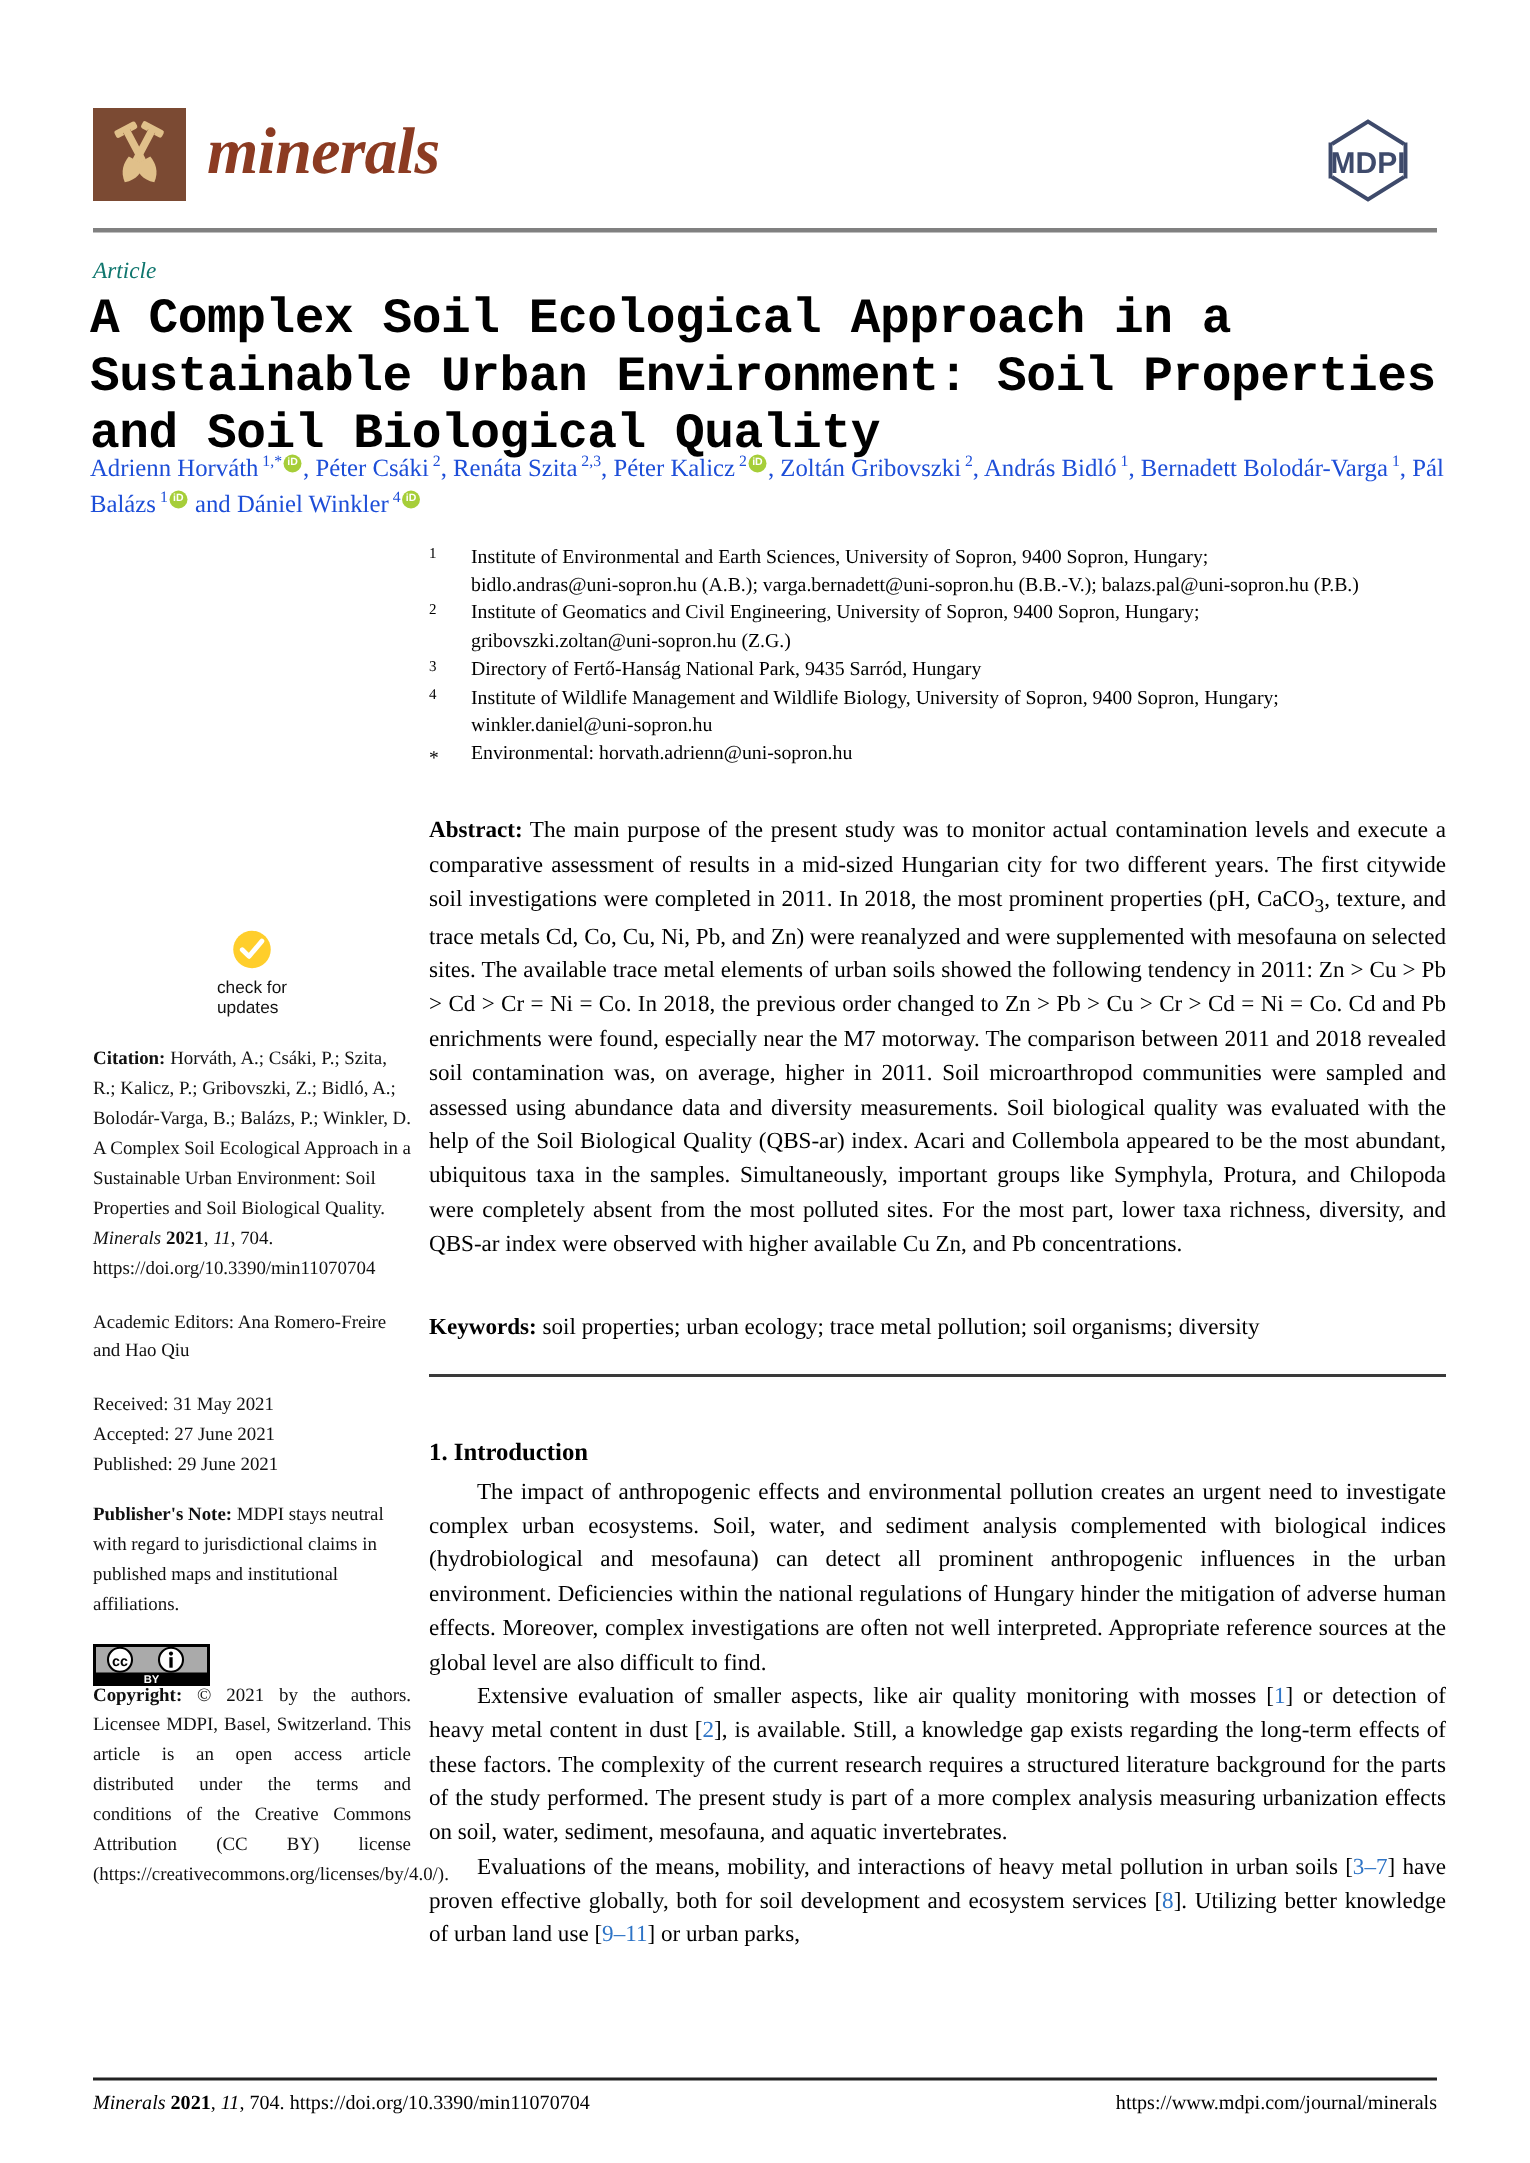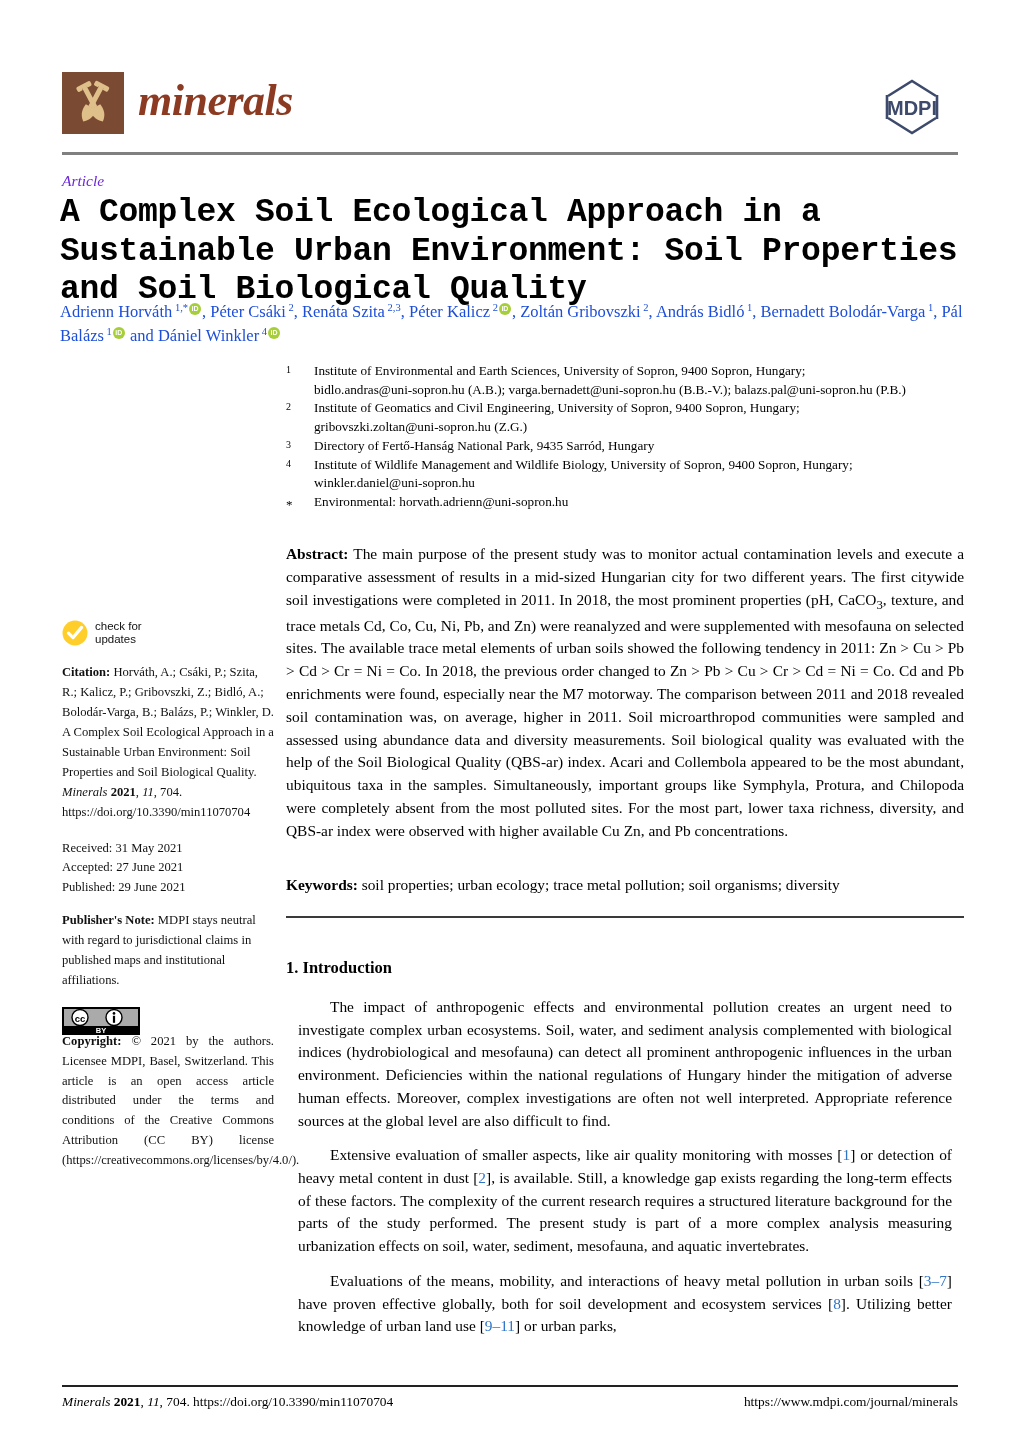--- a/index.html
+++ b/index.html
@@ -72,21 +72,21 @@
     background: #808080;
   }
 
   
   .article-type {
     position: absolute;
     left: 62px;
     top: 172px;
     font-size: 15.5px;
     font-style: italic;
-    color: #6d28d9;
+    color: #0f766e;
   }
   .title {
     position: absolute;
     left: 60px;
     top: 194px;
     width: 900px;
     font-family: Liberation Mono, monospace;
     font-weight: bold;
     font-size: 33px;
     line-height: 1.17;
@@ -199,20 +199,21 @@
     width: 212px;
     font-size: 12.6px;
     line-height: 1.58;
     color: #111;
   }
   .cfu {
     display: flex;
     align-items: center;
     gap: 7px;
     margin-bottom: 17px;
+    flex-direction: column;
   }
   .cfu-text {
     font-family: "Liberation Sans", sans-serif;
     font-size: 11.5px;
     line-height: 1.15;
     color: #111;
   }
   .cfu-text .l2 { font-weight: normal; }
   .sb-block { margin-bottom: 16px; }
   .sb-block.tight { margin-bottom: 13px; }
@@ -236,21 +237,21 @@
   .body-text {
     position: absolute;
     left: 286px;
     top: 984px;
     width: 678px;
     font-size: 15.4px;
     line-height: 1.475;
     text-align: justify;
   }
   .body-text p {
-    margin: 12px;
+    margin: 0;
     text-indent: 32px;
   }
   .ref { color: #2E74C6; }
 
   
   .footer-rule {
     position: absolute;
     left: 62px;
     top: 1385px;
     width: 896px;
@@ -379,20 +380,21 @@
       <div class="cfu-text">
         <div class="l1">check for</div>
         <div class="l2">updates</div>
       </div>
     </div>
 
     <div class="sb-block">
       <b>Citation:</b><span> Horváth, A.; Csáki, P.; Szita, R.; Kalicz, P.; Gribovszki, Z.; Bidló, A.; Bolodár-Varga, B.; Balázs, P.; Winkler, D. A Complex Soil Ecological Approach in a Sustainable Urban Environment: Soil Properties and Soil Biological Quality. </span><i>Minerals</i> <b>2021</b>, <i>11</i><span>, 704.  https://doi.org/10.3390/min11070704</span>
     </div>
 
+    <div class="sb-block">Academic Editors: Ana Romero-Freire and Hao Qiu</div>
 
     <div class="sb-block tight">
       <div>Received: 31 May 2021</div>
       <div>Accepted: 27 June 2021</div>
       <div>Published: 29 June 2021</div>
     </div>
 
     <div class="sb-block">
       <b>Publisher's Note:</b><span> MDPI stays neutral with regard to jurisdictional claims in published maps and institutional affiliations.</span>
     </div>

